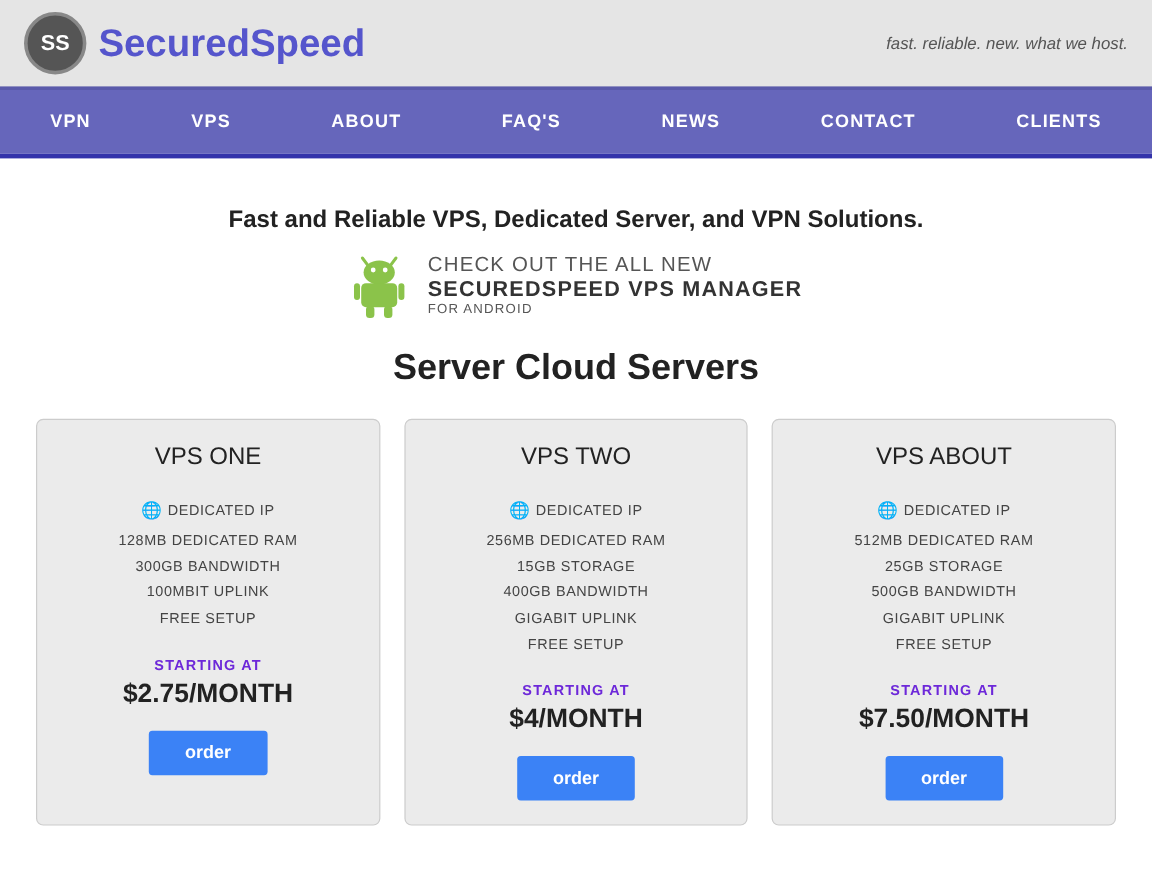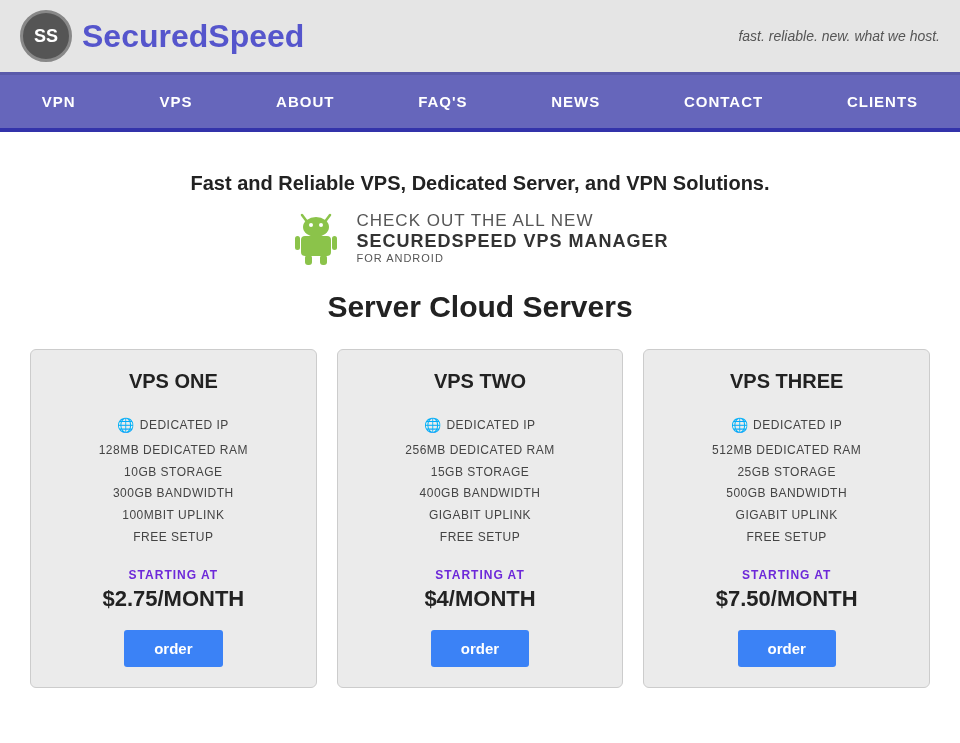--- a/index.html
+++ b/index.html
@@ -135,21 +135,21 @@
     .vps-card {
       background: #ebebeb;
       border: 1px solid #ccc;
       border-radius: 6px;
       flex: 1;
       padding: 20px 15px 20px;
       text-align: center;
     }
     .vps-card-title {
       font-size: 20px;
-      font-weight: bold;
+      font-weight: normal;
       color: #222;
       margin-bottom: 20px;
     }
     .vps-features {
       font-size: 12px;
       color: #444;
       line-height: 1.8;
       text-transform: uppercase;
       letter-spacing: 0.5px;
       margin-bottom: 20px;
@@ -261,21 +261,20 @@
   <div class="vps-cards">
 
     <div class="vps-card">
       <div class="vps-card-title">VPS ONE</div>
       <div class="vps-features">
         <div class="dedicated-ip">
           <span class="flag-icon">🌐</span>
           <span>DEDICATED IP</span>
         </div>
         <div>128MB DEDICATED RAM</div>
-        <div>10GB STORAGE</div>
         <div>300GB BANDWIDTH</div>
         <div>100Mbit UPLINK</div>
         <div>FREE SETUP</div>
       </div>
       <div class="starting-at-label">STARTING AT</div>
       <div class="vps-price">$2.75/MONTH</div>
       <button class="order-btn">order</button>
     </div>
 
     <div class="vps-card">
@@ -290,21 +289,21 @@
         <div>400GB BANDWIDTH</div>
         <div>GIGABIT UPLINK</div>
         <div>FREE SETUP</div>
       </div>
       <div class="starting-at-label">STARTING AT</div>
       <div class="vps-price">$4/MONTH</div>
       <button class="order-btn">order</button>
     </div>
 
     <div class="vps-card">
-      <div class="vps-card-title">VPS THREE</div>
+      <div class="vps-card-title">VPS ABOUT</div>
       <div class="vps-features">
         <div class="dedicated-ip">
           <span class="flag-icon">🌐</span>
           <span>DEDICATED IP</span>
         </div>
         <div>512MB DEDICATED RAM</div>
         <div>25GB STORAGE</div>
         <div>500GB BANDWIDTH</div>
         <div>GIGABIT UPLINK</div>
         <div>FREE SETUP</div>

